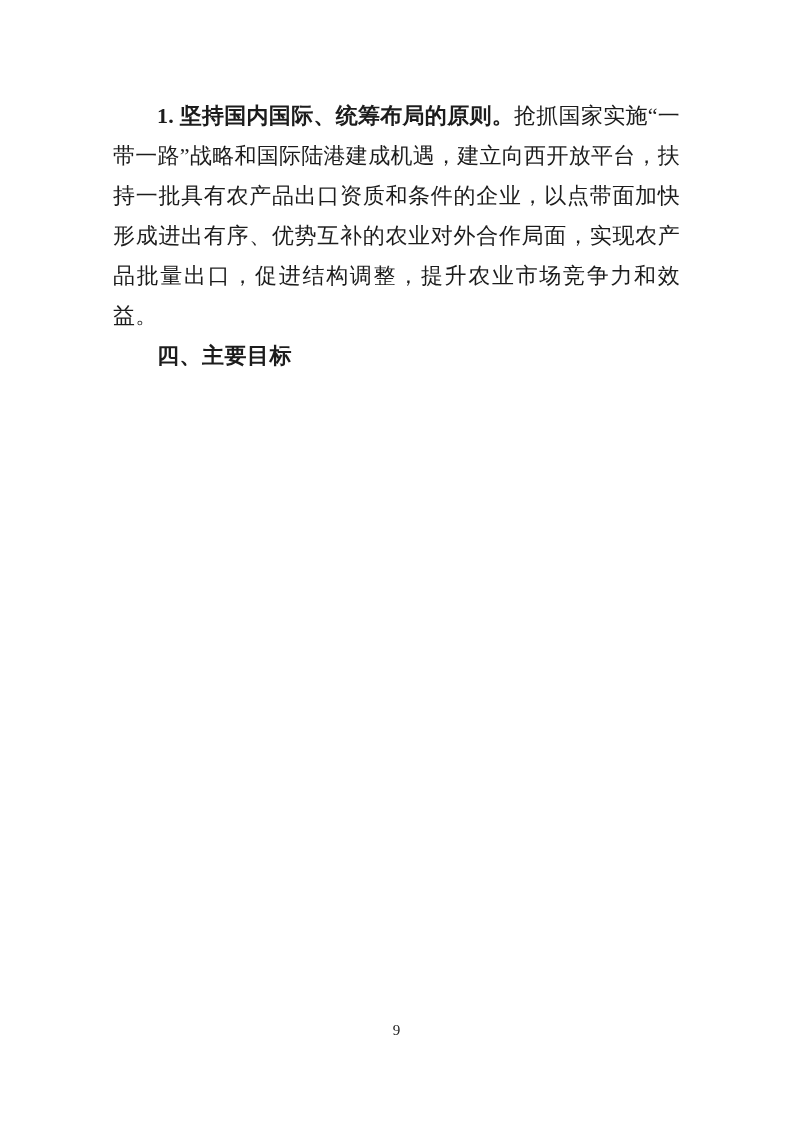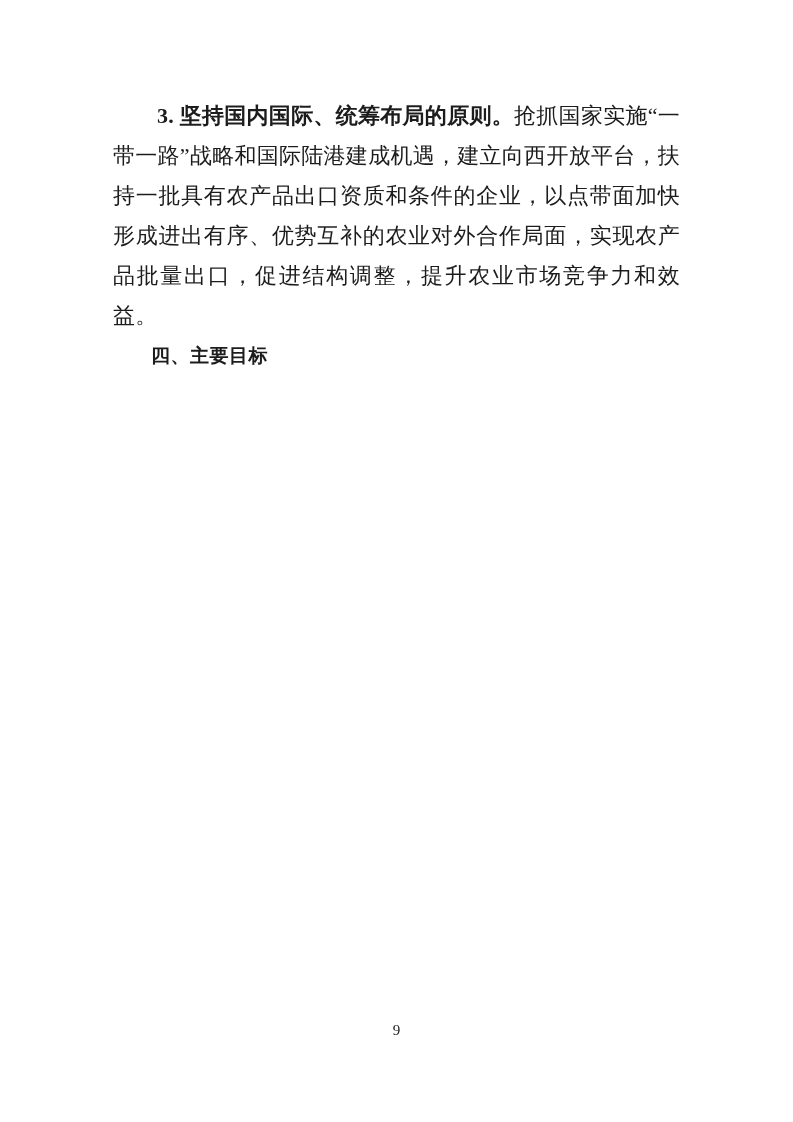--- a/index.html
+++ b/index.html
@@ -30,21 +30,21 @@
     text-align: justify;
     text-justify: inter-ideograph;
     text-indent: 2em;
     letter-spacing: 0.2px;
   }
   p.body-para strong {
     font-weight: bold;
   }
   h3.section-heading {
     margin: 0;
-    font-size: 19px;
+    font-size: 22px;
     line-height: 40px;
     font-weight: bold;
     font-family: "Liberation Sans", "DejaVu Sans", sans-serif;
     text-indent: 2em;
     letter-spacing: 0.5px;
   }
   .page-number {
     position: absolute;
     top: 1020px;
     left: 0;
@@ -55,21 +55,21 @@
     font-family: "Liberation Serif", "DejaVu Serif", serif;
     color: #1c1c1c;
   }
 </style>
 </head>
 <body>
 
 <div class="page">
   <div class="content">
 
-    <p class="body-para"><strong>3. 坚持国内国际、统筹布局的原则。</strong><span>抢抓国家实施“一带一路”战略和国际陆港建成机遇，建立向西开放平台，扶持一批具有农产品出口资质和条件的企业，以点带面加快形成进出有序、优势互补的农业对外合作局面，实现农产品批量出口，促进结构调整，提升农业市场竞争力和效益。</span></p>
+    <p class="body-para"><strong>1. 坚持国内国际、统筹布局的原则。</strong><span>抢抓国家实施“一带一路”战略和国际陆港建成机遇，建立向西开放平台，扶持一批具有农产品出口资质和条件的企业，以点带面加快形成进出有序、优势互补的农业对外合作局面，实现农产品批量出口，促进结构调整，提升农业市场竞争力和效益。</span></p>
 
     <h3 class="section-heading">四、主要目标</h3>
 
 
 
   </div>
 
   <div class="page-number">9</div>
 </div>
 

